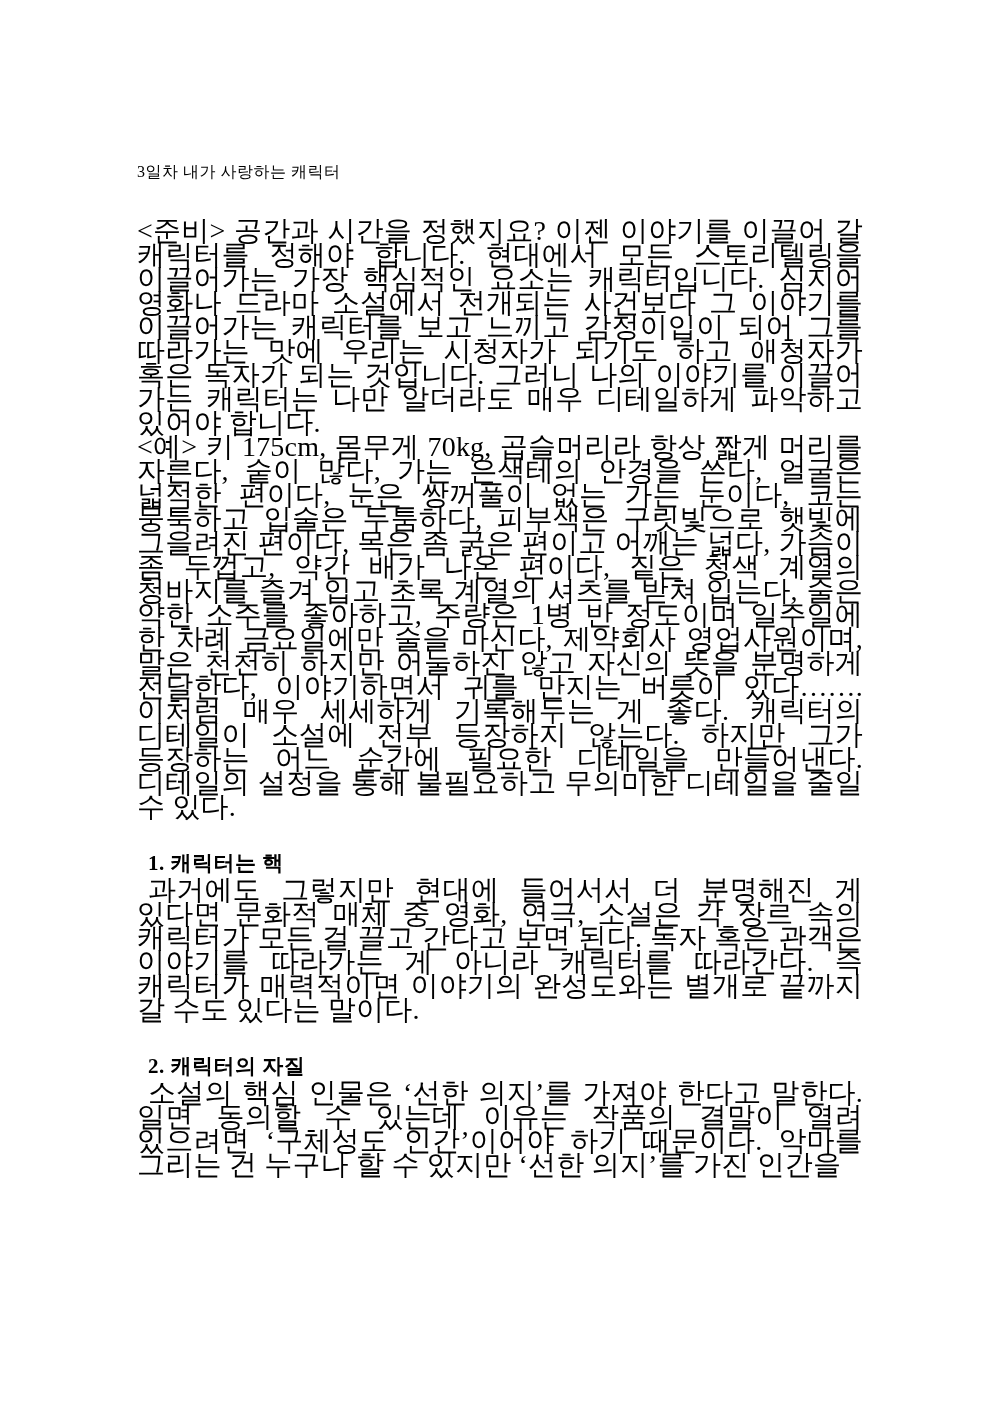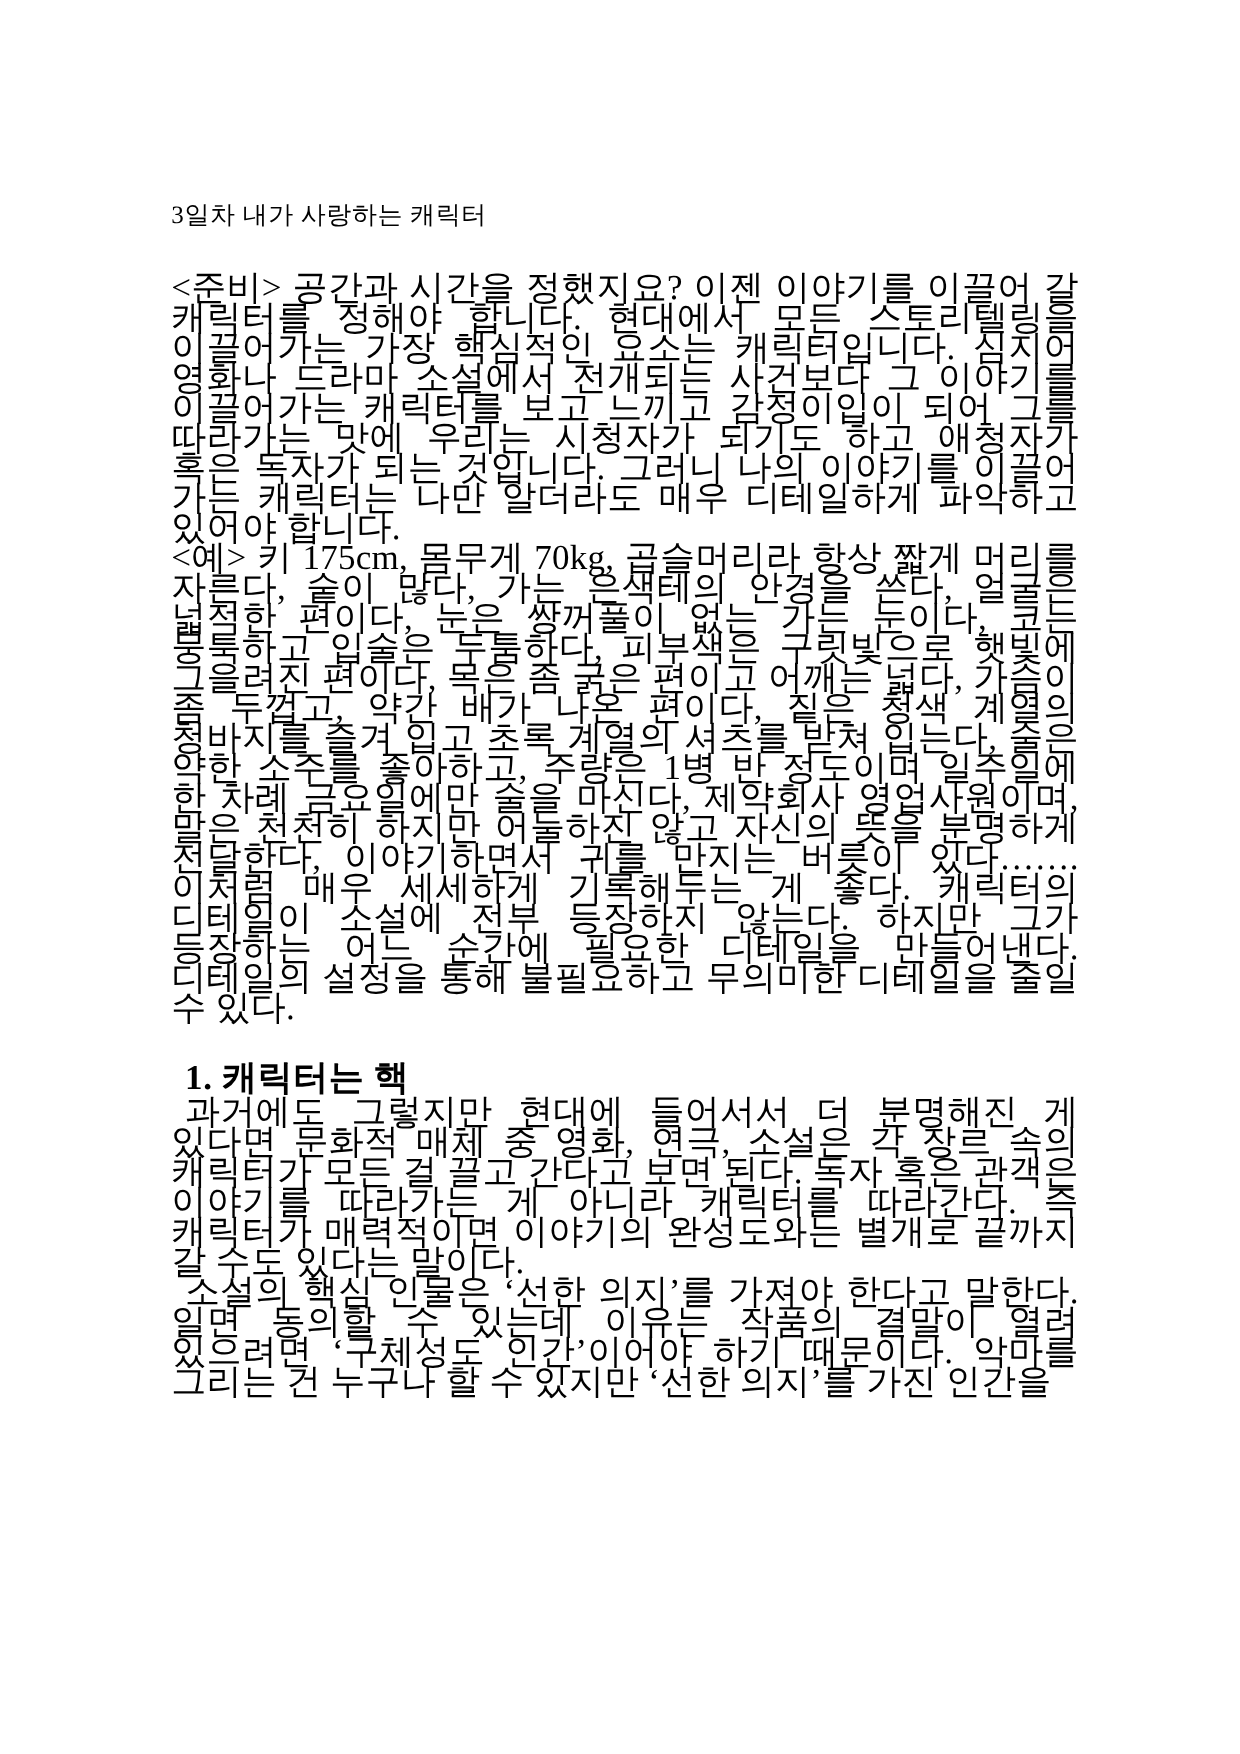--- a/index.html
+++ b/index.html
@@ -15,40 +15,40 @@
     position: relative;
     overflow: hidden;
   }
   .doc {
     position: absolute;
     left: 137px;
     top: 157px;
     width: 726px;
   }
   .title {
-    font-size: 20px;
+    font-size: 16px;
     line-height: 30px;
     font-weight: normal;
     margin: 0 0 32px 0;
     letter-spacing: 0.5px;
   }
   .para {
     font-size: 28px;
     line-height: 24px;
     margin: 0;
     text-align: justify;
     word-break: keep-all;
     letter-spacing: 0.2px;
   }
   .para.indent {
     text-indent: 11px;
     font-family: Liberation Serif, serif;
   }
   .heading {
-    font-size: 28px;
+    font-size: 21px;
     line-height: 30px;
     font-weight: bold;
     margin: 29px 0 0 0;
     text-indent: 11px;
     letter-spacing: 0.5px;
   }
 </style>
 </head>
 <body style="background: rgb(255, 255, 255); color: rgb(0, 0, 0);">
 
@@ -57,15 +57,16 @@
 
   <p class="para">&lt;준비&gt; 공간과 시간을 정했지요? 이젠 이야기를 이끌어 갈 캐릭터를 정해야 합니다. 현대에서 모든 스토리텔링을 이끌어가는 가장 핵심적인 요소는 캐릭터입니다. 심지어 영화나 드라마 소설에서 전개되는 사건보다 그 이야기를 이끌어가는 캐릭터를 보고 느끼고 감정이입이 되어 그를 따라가는 맛에 우리는 시청자가 되기도 하고 애청자가 혹은 독자가 되는 것입니다. 그러니 나의 이야기를 이끌어 가는 캐릭터는 나만 알더라도 매우 디테일하게 파악하고 있어야 합니다.</p>
 
   <p class="para">&lt;예&gt; 키 175cm, 몸무게 70kg, 곱슬머리라 항상 짧게 머리를 자른다, 숱이 많다, 가는 은색테의 안경을 쓴다, 얼굴은 넓적한 편이다, 눈은 쌍꺼풀이 없는 가는 눈이다, 코는 뭉툭하고 입술은 두툼하다, 피부색은 구릿빛으로 햇빛에 그을려진 편이다, 목은 좀 굵은 편이고 어깨는 넓다, 가슴이 좀 두껍고, 약간 배가 나온 편이다, 짙은 청색 계열의 청바지를 즐겨 입고 초록 계열의 셔츠를 받쳐 입는다, 술은 약한 소주를 좋아하고, 주량은 1병 반 정도이며 일주일에 한 차례 금요일에만 술을 마신다, 제약회사 영업사원이며, 말은 천천히 하지만 어눌하진 않고 자신의 뜻을 분명하게 전달한다, 이야기하면서 귀를 만지는 버릇이 있다……. 이처럼 매우 세세하게 기록해두는 게 좋다. 캐릭터의 디테일이 소설에 전부 등장하지 않는다. 하지만 그가 등장하는 어느 순간에 필요한 디테일을 만들어낸다. 디테일의 설정을 통해 불필요하고 무의미한 디테일을 줄일 수 있다.</p>
 
   <p class="heading">1. 캐릭터는 핵</p>
 
   <p class="para indent">과거에도 그렇지만 현대에 들어서서 더 분명해진 게 있다면 문화적 매체 중 영화, 연극, 소설은 각 장르 속의 캐릭터가 모든 걸 끌고 간다고 보면 된다. 독자 혹은 관객은 이야기를 따라가는 게 아니라 캐릭터를 따라간다. 즉 캐릭터가 매력적이면 이야기의 완성도와는 별개로 끝까지 갈 수도 있다는 말이다.</p>
 
 
+  <p class="heading">2. 캐릭터의 자질</p>
 
   <p class="para indent">소설의 핵심 인물은 ‘선한 의지’를 가져야 한다고 말한다. 일면 동의할 수 있는데 이유는 작품의 결말이 열려 있으려면 ‘구체성도 인간’이어야 하기 때문이다. 악마를 그리는 건 누구나 할 수 있지만 ‘선한 의지’를 가진 인간을</p>
 </div>
 
 </body></html>

